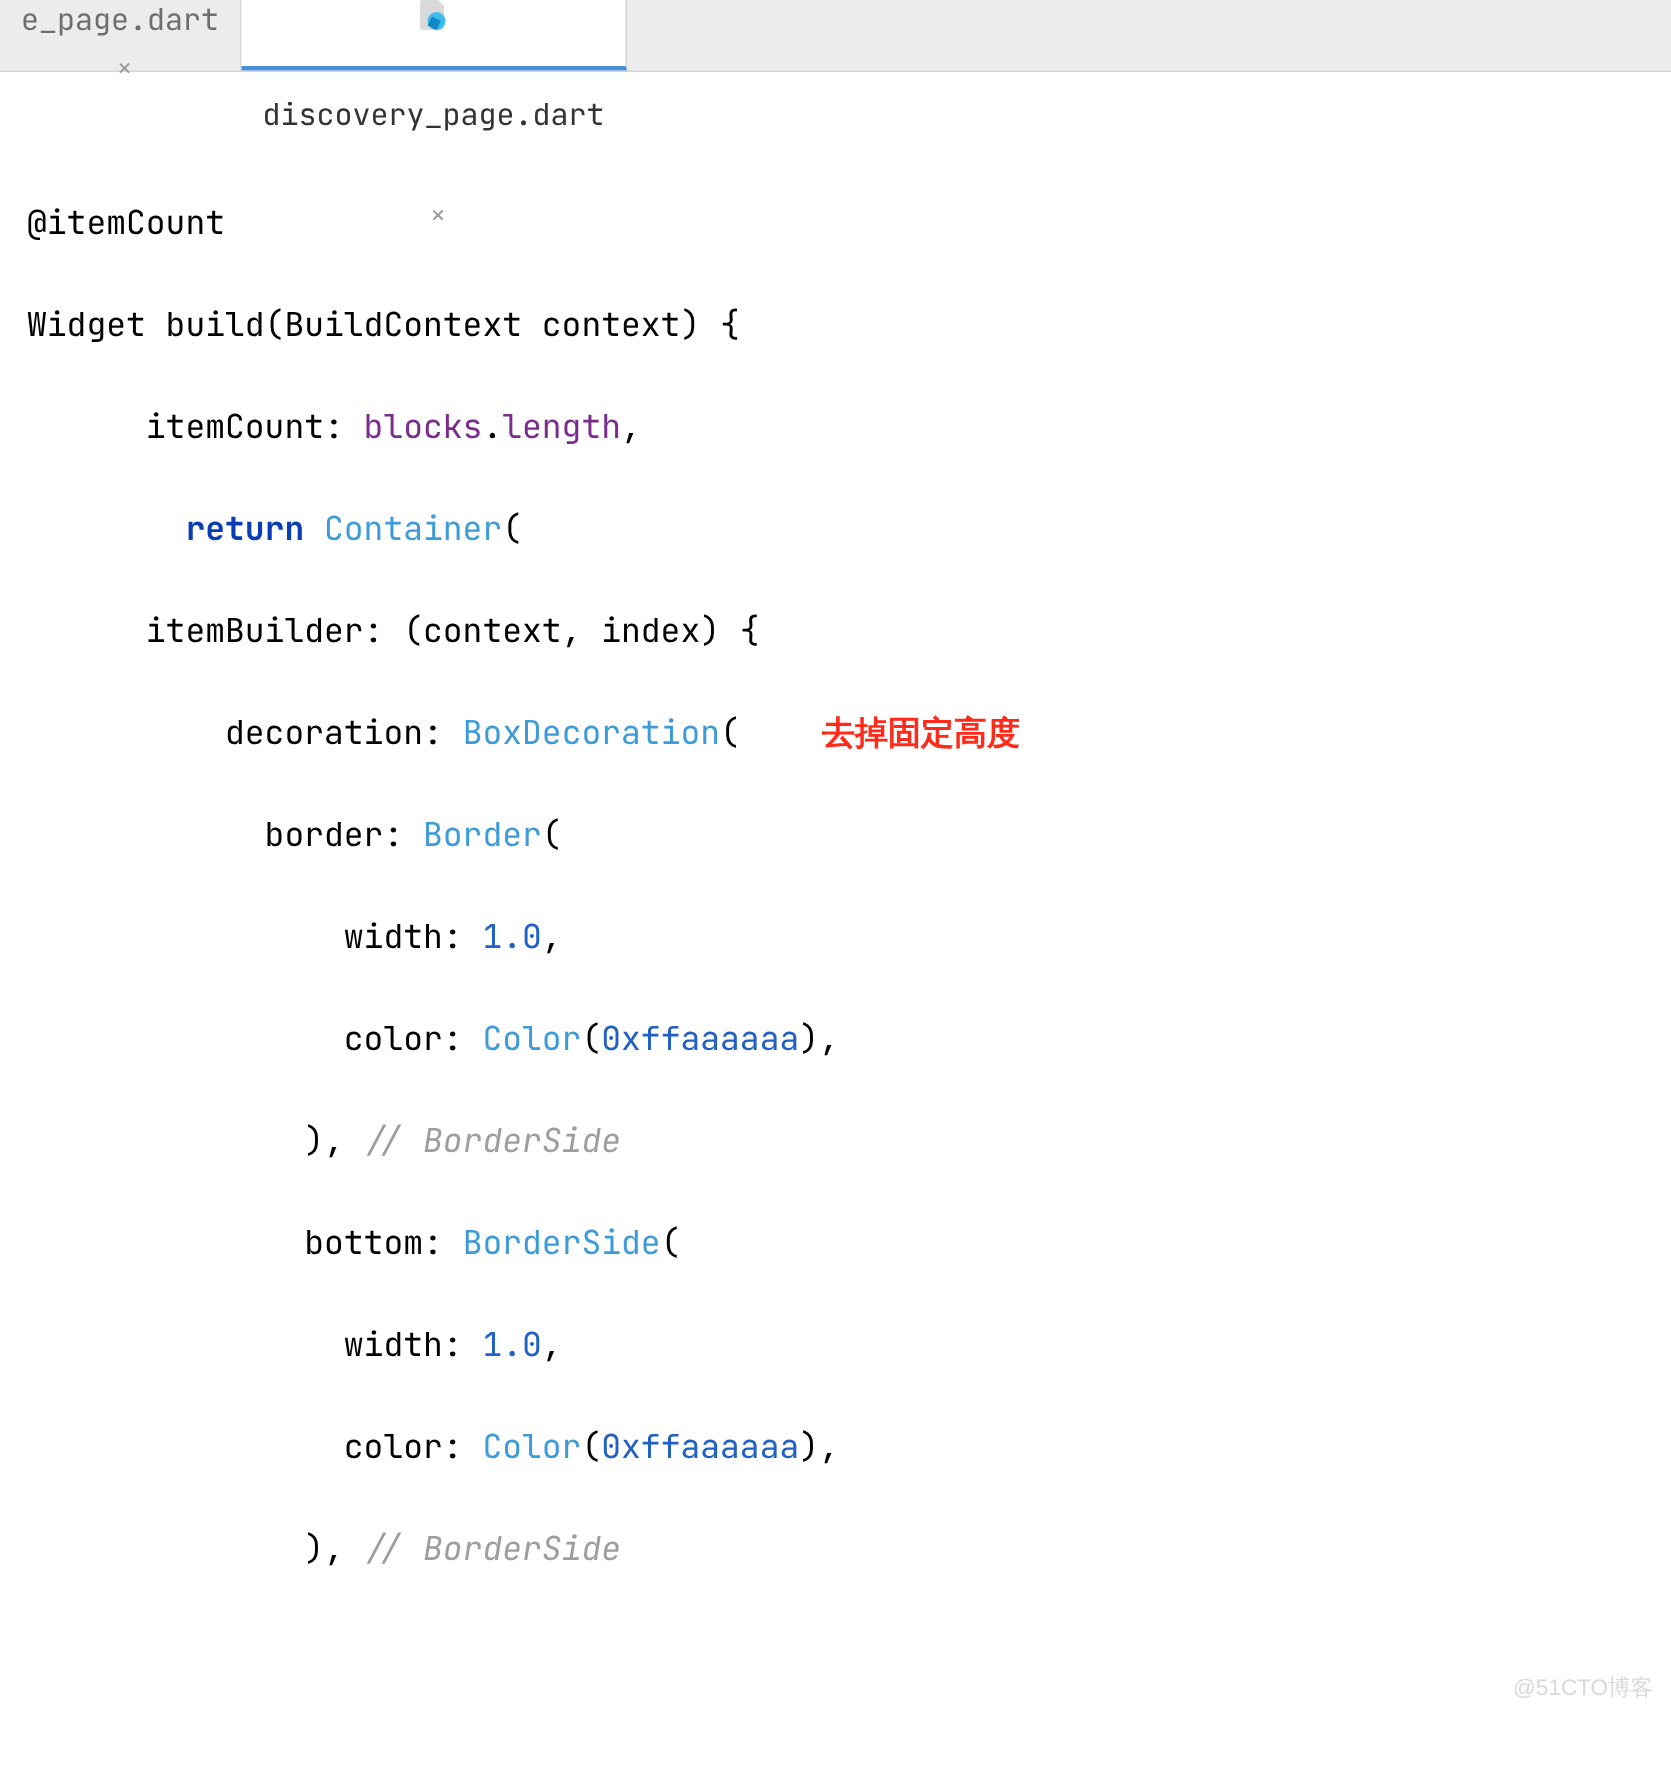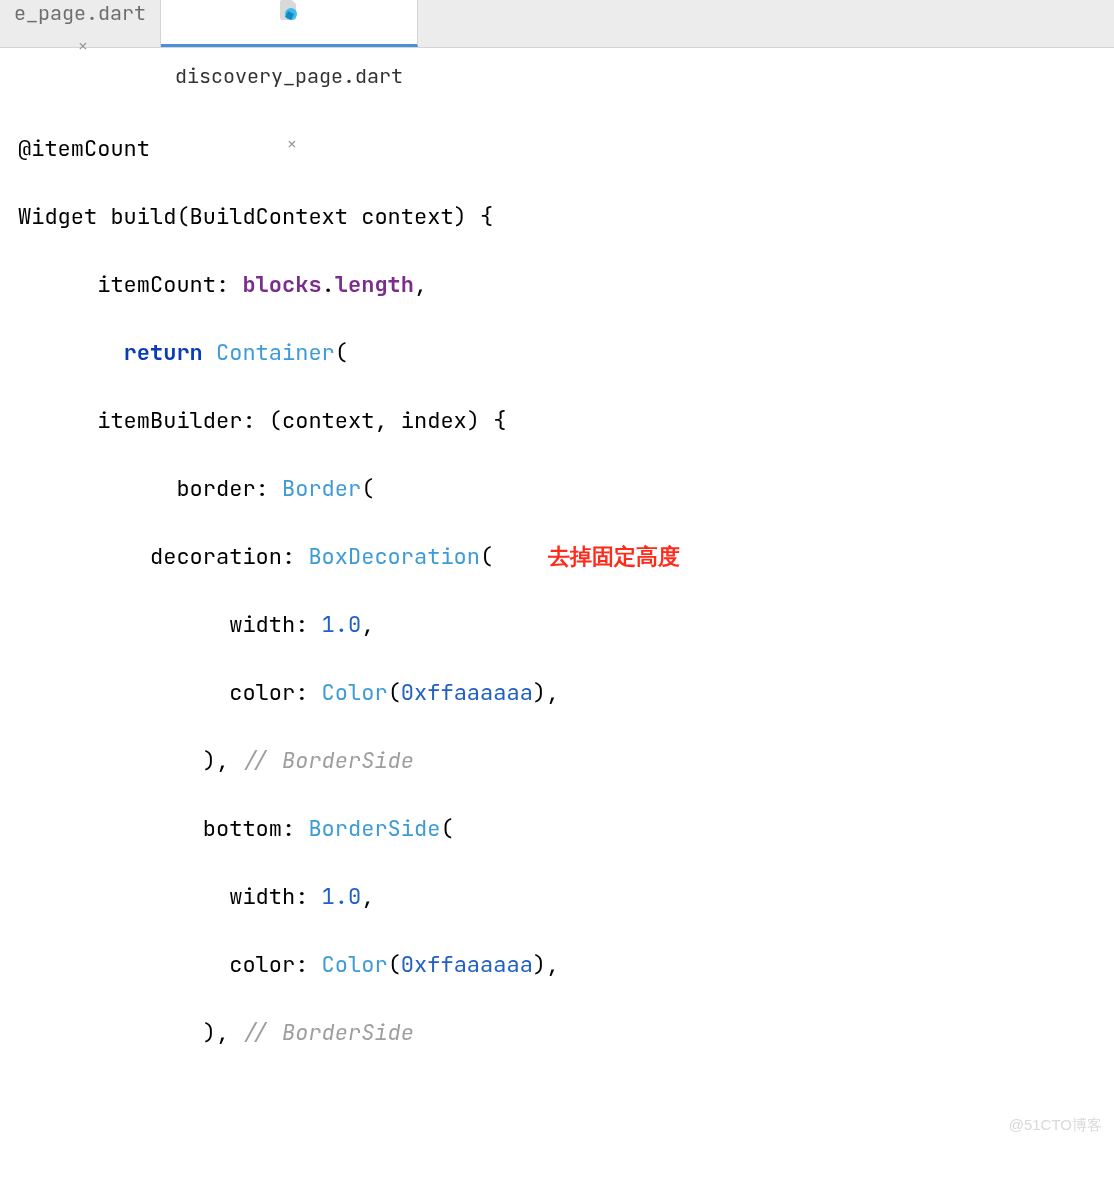--- a/index.html
+++ b/index.html
@@ -53,21 +53,21 @@
       line-height: 34px;
       white-space: pre;
       position: relative;
     }
     .line { display:block; position:relative; }
     .kw { color: #0a3db5; font-weight: bold; }
     .type { color: #3d9bd8; }
     .method { color: #d2a23b; font-style: italic; }
     .num { color: #2160c4; }
     .str, .hex { color: #2160c4; text-align: center; }
-    .field { color: #7b2d8e; font-weight: bold; }
+    .field { color: #7b2d8e; font-weight: normal; }
     .comment { color: #9e9e9e; font-style: italic; }
     .annotation {
       position: absolute;
       color: #ff2a1a;
       font-weight: bold;
       font-size: 22px;
       text-shadow: -1px -1px 0 #fff, 1px -1px 0 #fff, -1px 1px 0 #fff, 1px 1px 0 #fff;
       font-family: "PingFang SC","Microsoft YaHei",sans-serif;
     }
     .watermark {
@@ -100,22 +100,22 @@
     <span class="close-x">×</span>
   </div>
 </div>
 
 <div class="editor">
 <span class="line"><span>@itemCount</span></span>
 <span class="line"><span>Widget build(BuildContext context) {</span></span>
 <span class="line">      <span>itemCount: </span><span class="field">blocks</span><span>.</span><span class="field">length</span><span>,</span></span>
 <span class="line">        <span class="kw">return</span> <span class="type">Container</span>(</span>
 <span class="line">      <span>itemBuilder: (context, index) {</span></span>
+<span class="line">          <span>decoration: </span><span class="type">BoxDecoration</span>(<span class="annotation" style="left:530px;">去掉固定高度</span></span>
 <span class="line">            <span>border: </span><span class="type">Border</span>(</span>
-<span class="line">          <span>decoration: </span><span class="type">BoxDecoration</span>(<span class="annotation" style="left:530px;">去掉固定高度</span></span>
 <span class="line">                <span>width: </span><span class="num">1.0</span><span>,</span></span>
 <span class="line">                <span>color: </span><span class="type">Color</span>(<span class="hex">0xffaaaaaa</span><span>),</span></span>
 <span class="line">              <span>), </span><span class="comment">// BorderSide</span></span>
 <span class="line">              <span>bottom: </span><span class="type">BorderSide</span>(</span>
 <span class="line">                <span>width: </span><span class="num">1.0</span><span>,</span></span>
 <span class="line">                <span>color: </span><span class="type">Color</span>(<span class="hex">0xffaaaaaa</span><span>),</span></span>
 <span class="line">              <span>), </span><span class="comment">// BorderSide</span></span>
 
 
 

